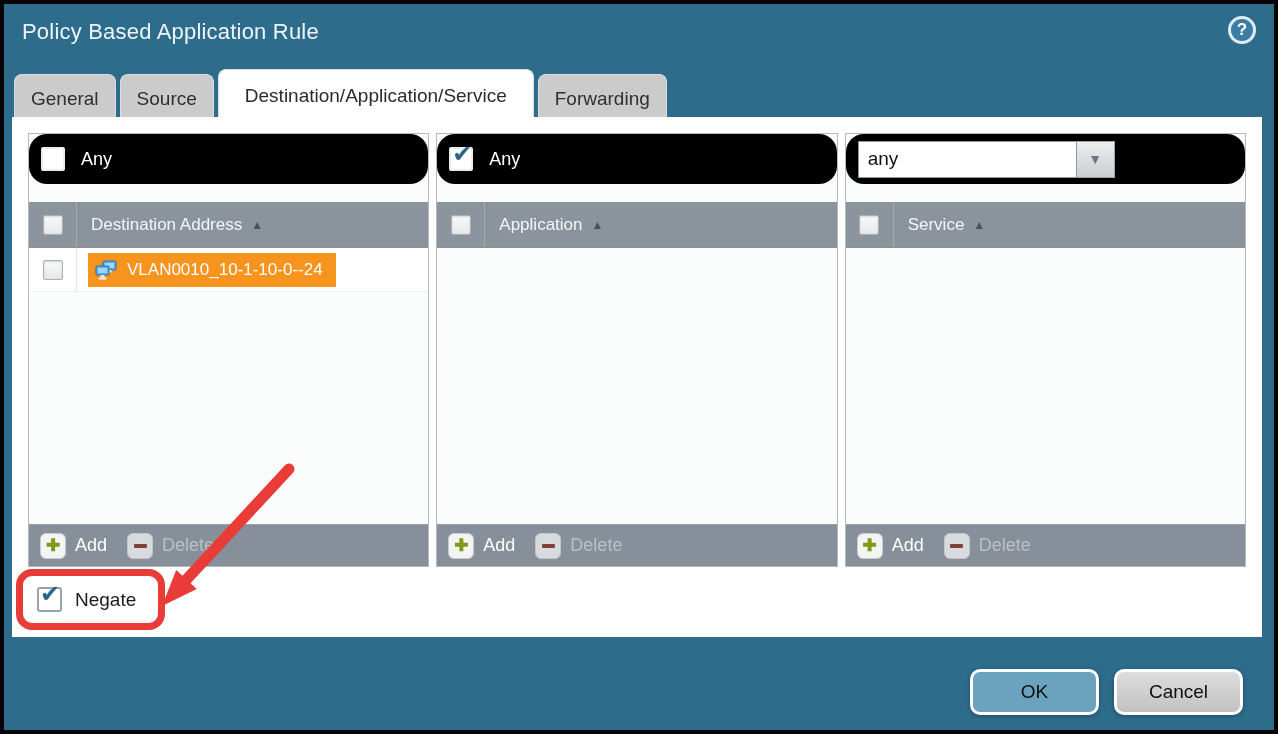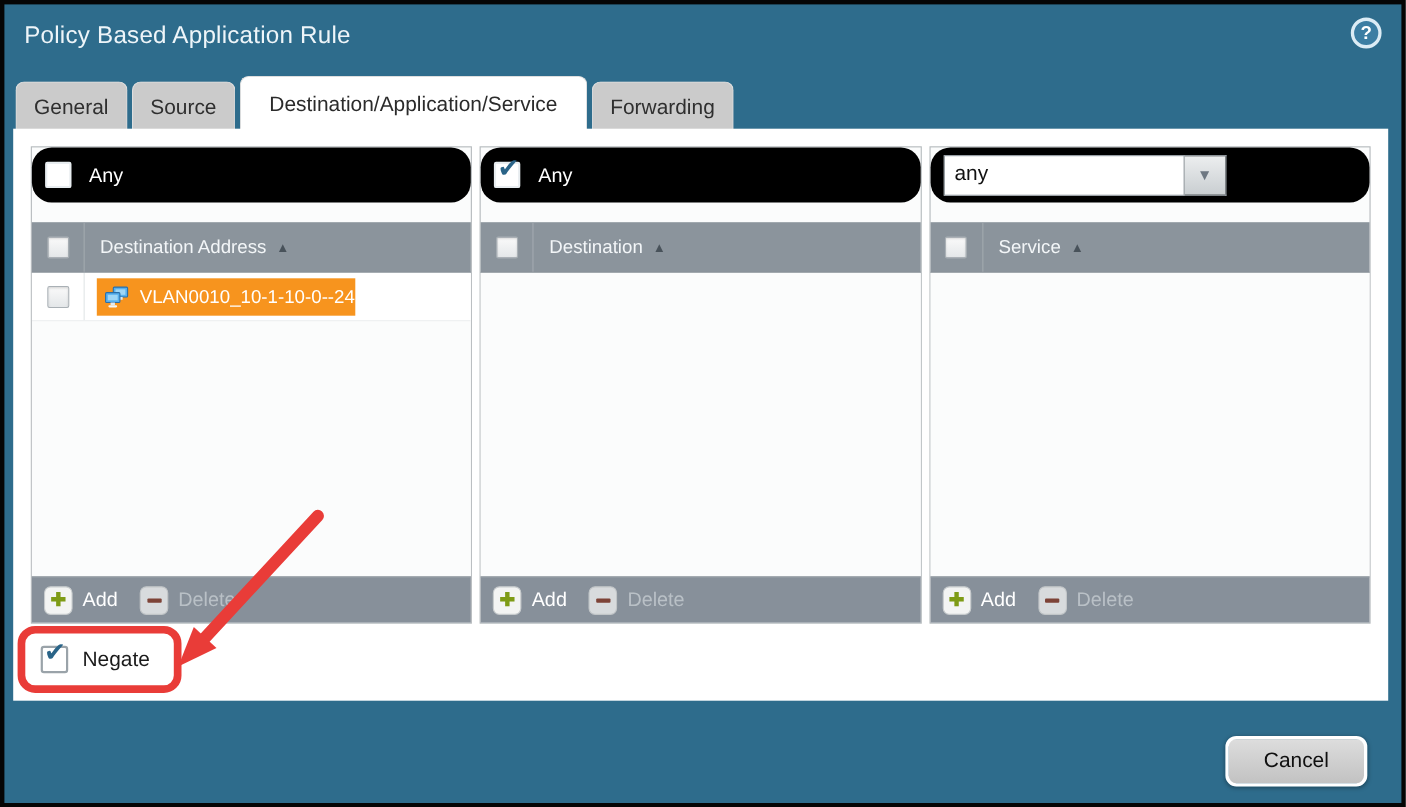--- a/index.html
+++ b/index.html
@@ -32,21 +32,21 @@
   .col-header .cb-cell { width:48px; height:100%; display:flex; align-items:center; justify-content:center;
     border-right:1px solid #a3aab0; flex:none; }
   .col-header .col-label { color:#f3f6f8; font-size:17px; margin-left:14px; }
   .sort-icon { color:#48525a; font-size:12px; margin-left:9px; }
 
   .panel-body { flex:1; background:#fbfcfc; overflow:hidden; }
   .list-row { height:44px; display:flex; align-items:center; background:#ffffff; border-bottom:1px solid #eef0f1; }
   .list-row.alt { background:#f3f5f6; }
   .list-row .cb-cell { width:48px; height:100%; display:flex; align-items:center; justify-content:center;
     border-right:1px solid #e2e5e7; flex:none; }
-  .chip { display:inline-flex; align-items:center; gap:8px; height:34px; margin-left:11px; padding:0 0 0 7px;
+  .chip { display:inline-flex; align-items:center; gap:8px; height:34px; margin-left:11px; padding:0 13px 0 7px;
     background:#f7941e; color:#ffffff; font-size:17px; cursor:pointer; }
 
   .panel-footer { height:42px; background:#87909a; border-top:1px solid #9aa1a7; display:flex; align-items:center;
     gap:20px; padding:0 11px; flex:none; }
   .tool-btn { display:flex; align-items:center; gap:9px; cursor:pointer; }
   .tool-btn .tool-label { font-size:18px; }
   .tool-btn.add .tool-label { color:#ffffff; }
   .tool-btn.delete .tool-label { color:#b9c0c6; }
   .icon-plus { width:26px; height:26px; border-radius:6px; background:#f3f4f3; border:1px solid #c7cbcd;
     color:#7e9b16; font-size:17px; font-weight:bold; display:flex; align-items:center; justify-content:center; }
@@ -154,21 +154,21 @@
           <div class="panel-top">
             <span class="checkbox cb-large checked">
                 <span class="mark">✔</span>
               </span>
             <span class="any-label">Any</span>
           </div>
           <div class="col-header">
             <span class="cb-cell">
               <span class="checkbox cb-small"></span>
             </span>
-            <span class="col-label">Destination</span>
+            <span class="col-label">Application</span>
             <span class="sort-icon">▲</span>
           </div>
           <div class="panel-body"></div>
           <div class="panel-footer">
             <span class="tool-btn add">
               <span class="icon-plus">✚</span>
               <span class="tool-label">Add</span>
             </span>
             <span class="tool-btn delete">
               <span class="icon-minus"></span>
@@ -213,15 +213,16 @@
           <span class="negate-label">Negate</span>
         </span>
       </div>
     </div>
 
     <svg class="anno-arrow" width="170" height="170" viewBox="0 0 170 170">
       <line x1="145" y1="15" x2="42.5" y2="125.6" stroke="#e93c38" stroke-width="11" stroke-linecap="round"></line>
       <polygon points="18,152 32.2,116.1 52.8,135.1" fill="#e93c38"></polygon>
     </svg>
 
+    <div class="action-btn ok-btn">OK</div>
     <div class="action-btn cancel-btn">Cancel</div>
   </div>
 </div>
 
 </body></html>

